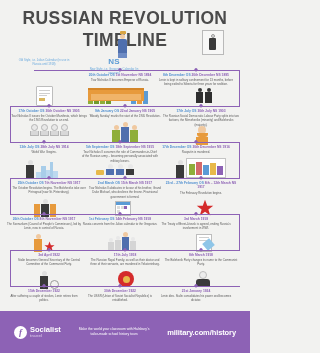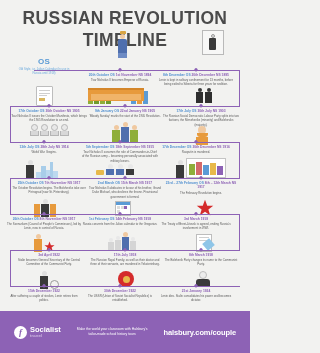--- a/index.html
+++ b/index.html
@@ -74,22 +74,25 @@
 </style>
 </head>
 <body>
 
 <div class="page">
 
   <div class="title">RUSSIAN REVOLUTION TIMELINE</div>
 
   <div class="legend">
     <div class="legend-col">
-      <div class="legend-key">OS</div>
       <div class="legend-desc">Old Style, i.e. Julian Calendar (in use in Russia until 1918)</div>
+    </div>
+    <div class="legend-col">
+      <div class="legend-key">NS</div>
+      <div class="legend-desc">New Style, i.e. Gregorian Calendar (in use now)</div>
     </div>
   </div>
 
   <div class="art" style="left:118px;top:31px;">
     <div style="width:6px;height:3px;background:#d9a441;margin:0 auto 0;border-radius:1px 1px 0 0;"></div>
     <div class="head" style="width:5px;height:5px;background:#f0c9a0;"></div>
     <div style="width:9px;height:14px;background:#4f6fae;margin:0 auto;border-radius:2px 2px 0 0;"></div>
     <div style="width:9px;height:5px;background:#6d8bc4;margin:0 auto;"></div>
   </div>
 
@@ -513,16 +516,16 @@
 
   <div class="footer">
     <div class="brand">
       <div class="brand-mark">f</div>
       <div>
         <div class="brand-name">Socialist</div>
         <div class="brand-sub">travel</div>
       </div>
     </div>
     <div class="foot-mid">Make the world your classroom with Halsbury's tailor-made school history tours</div>
-    <div class="foot-url">halsbury.com/couple</div>
+    <div class="foot-url">military.com/history</div>
   </div>
 
 </div>
 
 </body></html>

